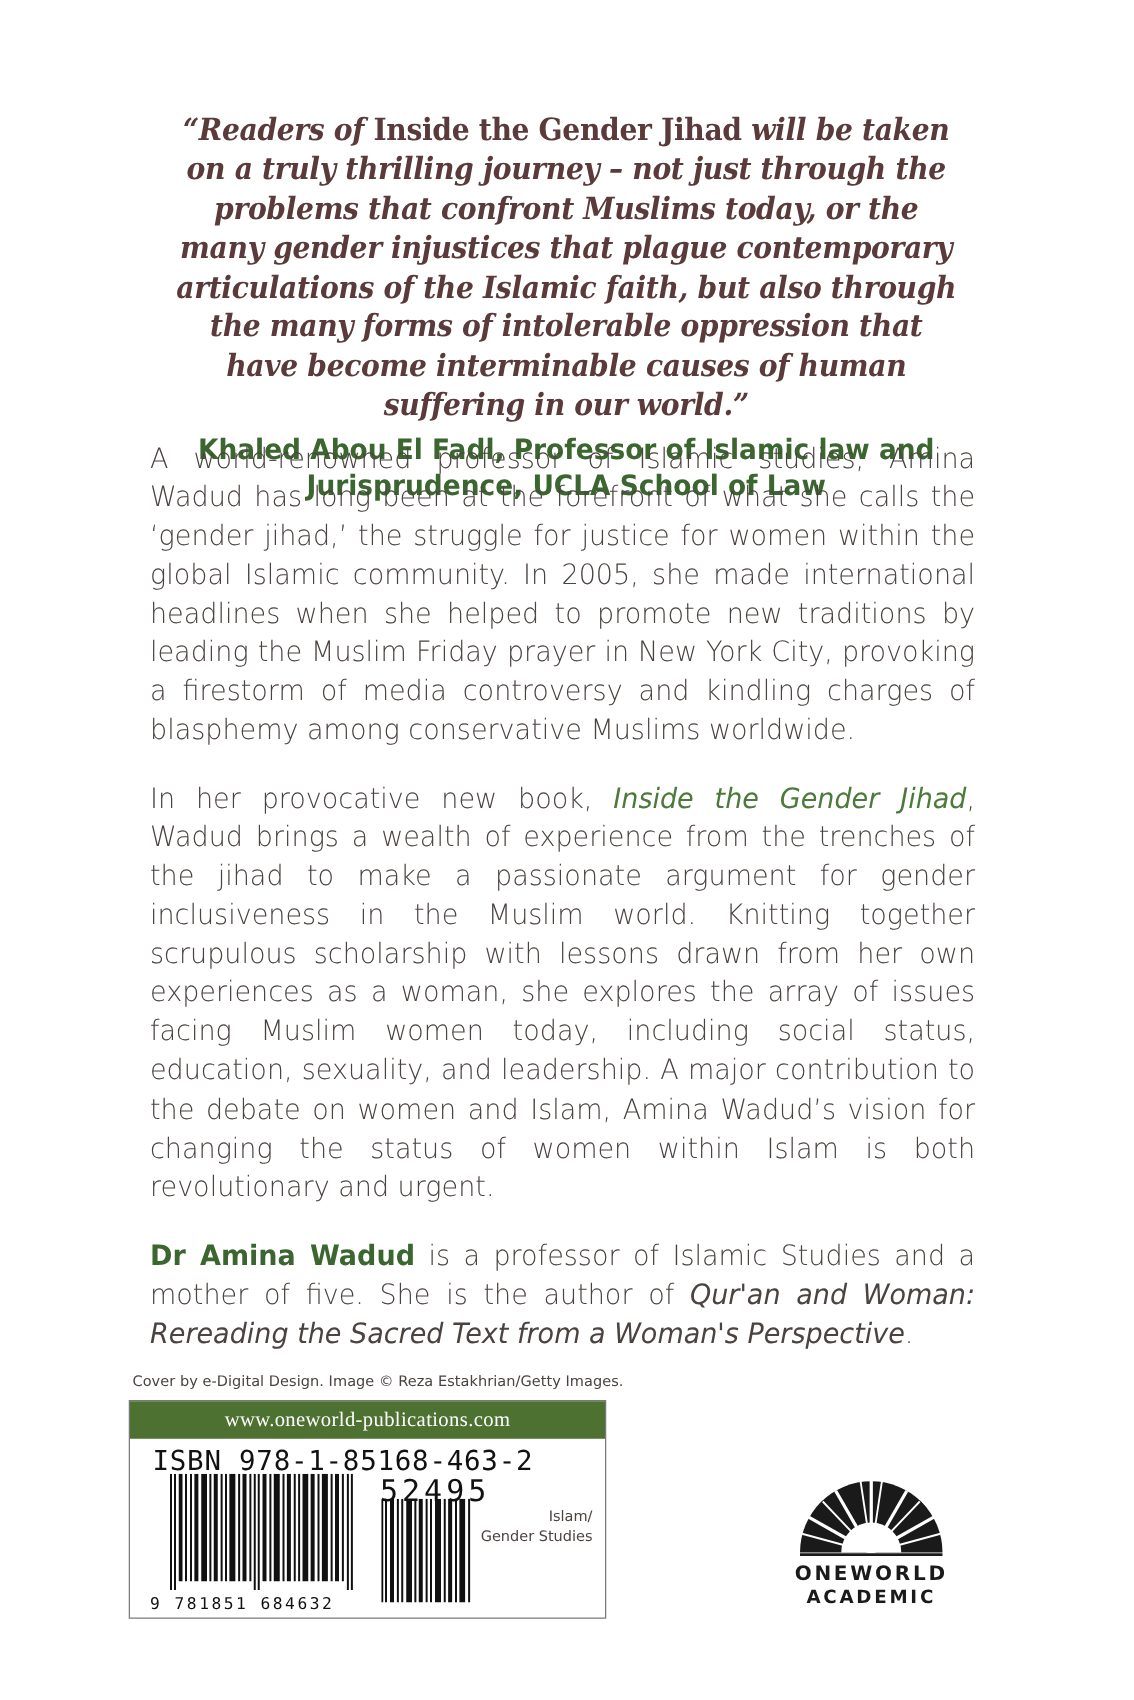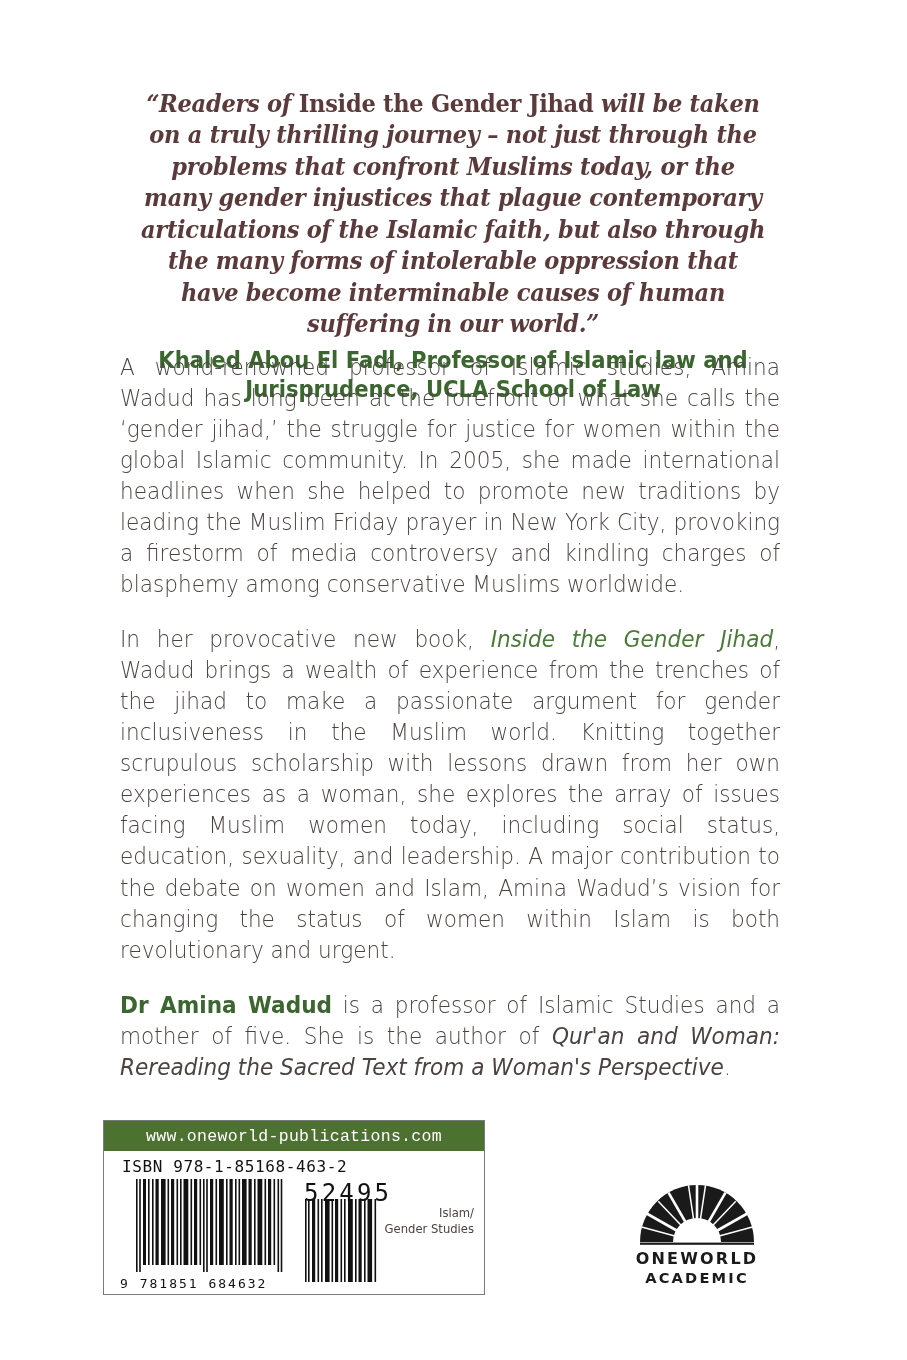--- a/index.html
+++ b/index.html
@@ -110,35 +110,35 @@
     background: #ffffff;
   }
   .url-banner {
     height: 30px;
     background: #4d7130;
     display: flex;
     align-items: center;
     justify-content: center;
   }
   .url-banner span {
-    font-family: Liberation Mono, monospace;
+    font-family: Liberation Serif, serif;
     font-size: 16.5px;
     color: #ffffff;
     letter-spacing: 0.3px;
   }
   .isbn-inner {
     position: relative;
     height: calc(100% - 30px);
   }
   .isbn-text {
     position: absolute;
     left: 18px;
     top: 6px;
     font-family: "DejaVu Sans Mono", "Liberation Mono", monospace;
-    font-size: 16px;
+    font-size: 22px;
     color: #111;
     letter-spacing: 0.6px;
     white-space: nowrap;
   }
   .addon-digits {
     position: absolute;
     left: 200px;
     top: 28px;
     font-family: "DejaVu Sans Mono", "Liberation Mono", monospace;
     font-size: 24px;
@@ -223,20 +223,21 @@
   <div class="body-col">
 
     <p class="para">A world-renowned professor of Islamic studies, Amina Wadud has long been at the forefront of what she calls the ‘gender jihad,’ the struggle for justice for women within the global Islamic community. In 2005, she made international headlines when she helped to promote new traditions by leading the Muslim Friday prayer in New York City, provoking a firestorm of media controversy and kindling charges of blasphemy among conservative Muslims worldwide.</p>
 
     <p class="para"><span>In her provocative new book, </span><span class="title-it">Inside the Gender Jihad</span><span>, Wadud brings a wealth of experience from the trenches of the jihad to make a passionate argument for gender inclusiveness in the Muslim world. Knitting together scrupulous scholarship with lessons drawn from her own experiences as a woman, she explores the array of issues facing Muslim women today, including social status, education, sexuality, and leadership. A major contribution to the debate on women and Islam, Amina Wadud’s vision for changing the status of women within Islam is both revolutionary and urgent.</span></p>
 
     <p class="para"><span class="name-bold">Dr Amina Wadud</span><span> is a professor of Islamic Studies and a mother of five. She is the author of </span><span class="it">Qur'an and Woman: Rereading the Sacred Text from a Woman's Perspective</span><span>.</span></p>
 
   </div>
 
+  <div class="credit-line">Cover by e-Digital Design.  Image © Reza Estakhrian/Getty Images.</div>
 
   <div class="isbn-box">
 
     <div class="url-banner">
       <span>www.oneworld-publications.com</span>
     </div>
 
     <div class="isbn-inner">
 
       <div class="isbn-text">ISBN 978-1-85168-463-2</div>

